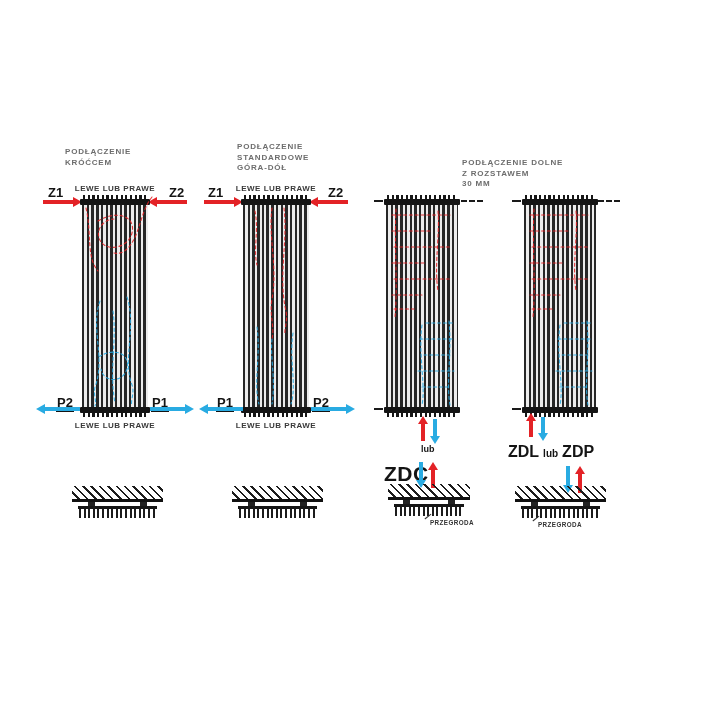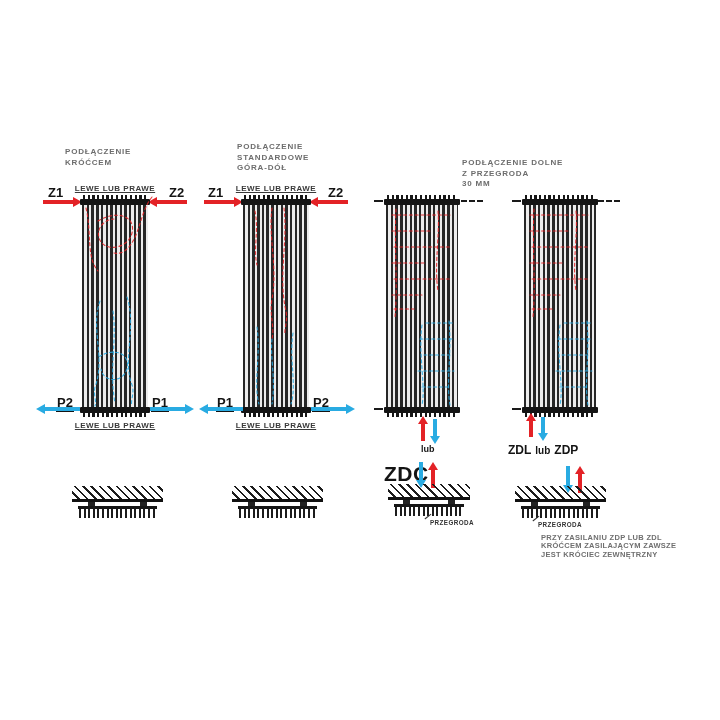--- a/index.html
+++ b/index.html
@@ -6,27 +6,27 @@
     --supply:#e32226; --return:#29abe2; --ink:#141414; --muted:#6d6d6d;
   }
   html,body{margin:0;padding:0;background:#fff;}
   .canvas{position:relative;width:720px;height:720px;background:#fff;overflow:hidden;
           font-family:"Liberation Sans", sans-serif;}
   
   .stitle{position:absolute;font-size:8px;line-height:10.5px;letter-spacing:.8px;
           color:var(--muted);font-weight:bold;}
   
   .sidelabel{position:absolute;width:90px;text-align:center;font-size:8px;letter-spacing:.5px;
-             color:#3a3a3a;font-weight:bold;text-decoration:underline;}
+             color:#3a3a3a;font-weight:bold;}
   
   .port{position:absolute;font-size:13px;font-weight:bold;color:var(--ink);
         border-bottom:2px solid var(--ink);line-height:13px;padding:0 1px 1px 1px;}
   
   .code-lg{position:absolute;font-size:21px;font-weight:bold;color:var(--ink);letter-spacing:.5px;}
-  .code-md{font-size:12px;font-weight:bold;color:var(--ink);}
+  .code-md{font-size:16px;font-weight:bold;color:var(--ink);}
   .lub{font-size:10px;font-weight:bold;color:var(--ink);}
   .lub-sm{position:absolute;font-size:9px;font-weight:bold;color:var(--ink);}
   .coderow{position:absolute;display:flex;align-items:baseline;gap:4px;}
   
   .radiator{position:absolute;height:222px;}
   .teeth{position:absolute;left:1px;right:1px;height:4px;
          background:repeating-linear-gradient(90deg,#161616 0 2.2px,transparent 2.2px 4.7px);}
   .teeth.t{top:0;} .teeth.b{top:218px;}
   .hbar{position:absolute;left:-2px;right:-2px;height:6px;background:#141414;border-radius:1px;}
   .hbar.t{top:4px;} .hbar.b{top:212px;}
@@ -75,21 +75,21 @@
     <div>PODŁĄCZENIE</div>
     <div>KRÓĆCEM</div>
   </div>
   <div class="stitle" style="left:237px;top:142px;">
     <div>PODŁĄCZENIE</div>
     <div>STANDARDOWE</div>
     <div>GÓRA-DÓŁ</div>
   </div>
   <div class="stitle" style="left:462px;top:142px;margin-top:16px;">
     <div>PODŁĄCZENIE DOLNE</div>
-    <div>Z PRZEGRODA</div>
+    <div>Z ROZSTAWEM</div>
     <div>30 MM</div>
   </div>
 
   <div class="sidelabel" style="left:70px;top:184px;">LEWE LUB PRAWE</div>
   <span class="port" style="left:47px;top:186px;">Z1</span>
   <div class="ah right supply" style="left:43px;top:200px;width:30px;"></div>
   <span class="port" style="left:168px;top:186px;">Z2</span>
   <div class="ah left supply" style="left:157px;top:200px;width:30px;"></div>
 
   <div class="radiator" style="left:82px;top:195px;width:66px;">
@@ -233,19 +233,14 @@
     <div class="hatch"></div>
     <div class="wline"></div>
     <div class="nub l"></div>
     <div class="nub r"></div>
     <div class="strip"></div>
     <div class="cteeth"></div>
   </div>
   <div class="leader" style="left:532px;top:518px;"></div>
   <span class="przegroda" style="left:538px;top:521px;">PRZEGRODA</span>
 
-  <div class="note" style="left:541px;top:534px;">
-    <div>PRZY ZASILANIU ZDP LUB ZDL</div>
-    <div>KRÓĆCEM ZASILAJĄCYM ZAWSZE</div>
-    <div>JEST KRÓCIEC ZEWNĘTRZNY</div>
-  </div>
 
 </div>
 
 </body></html>

